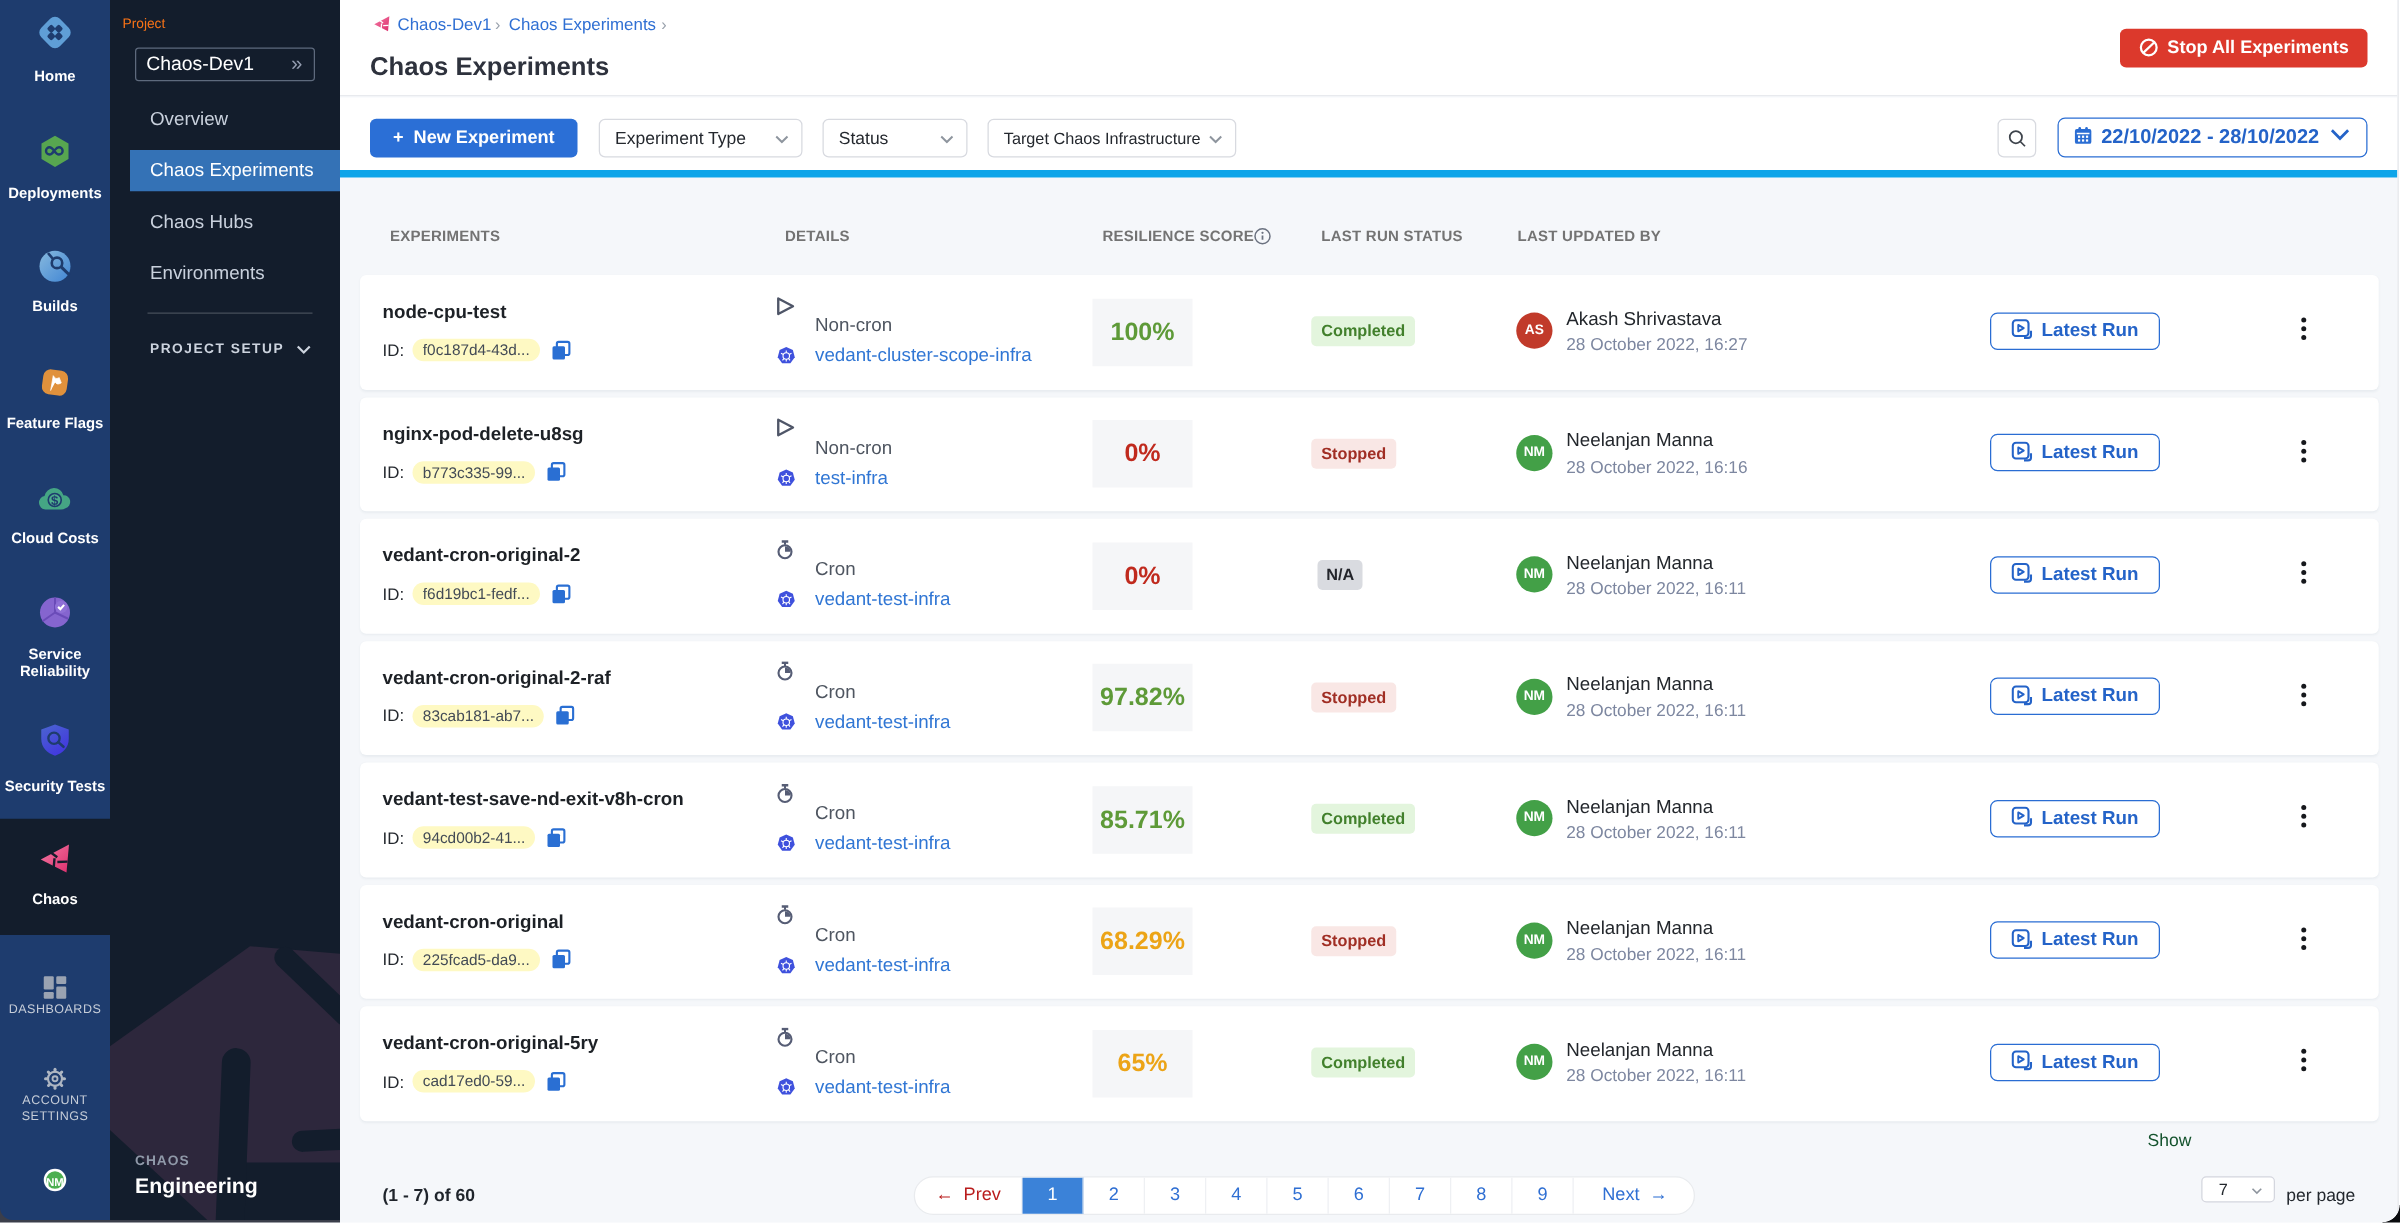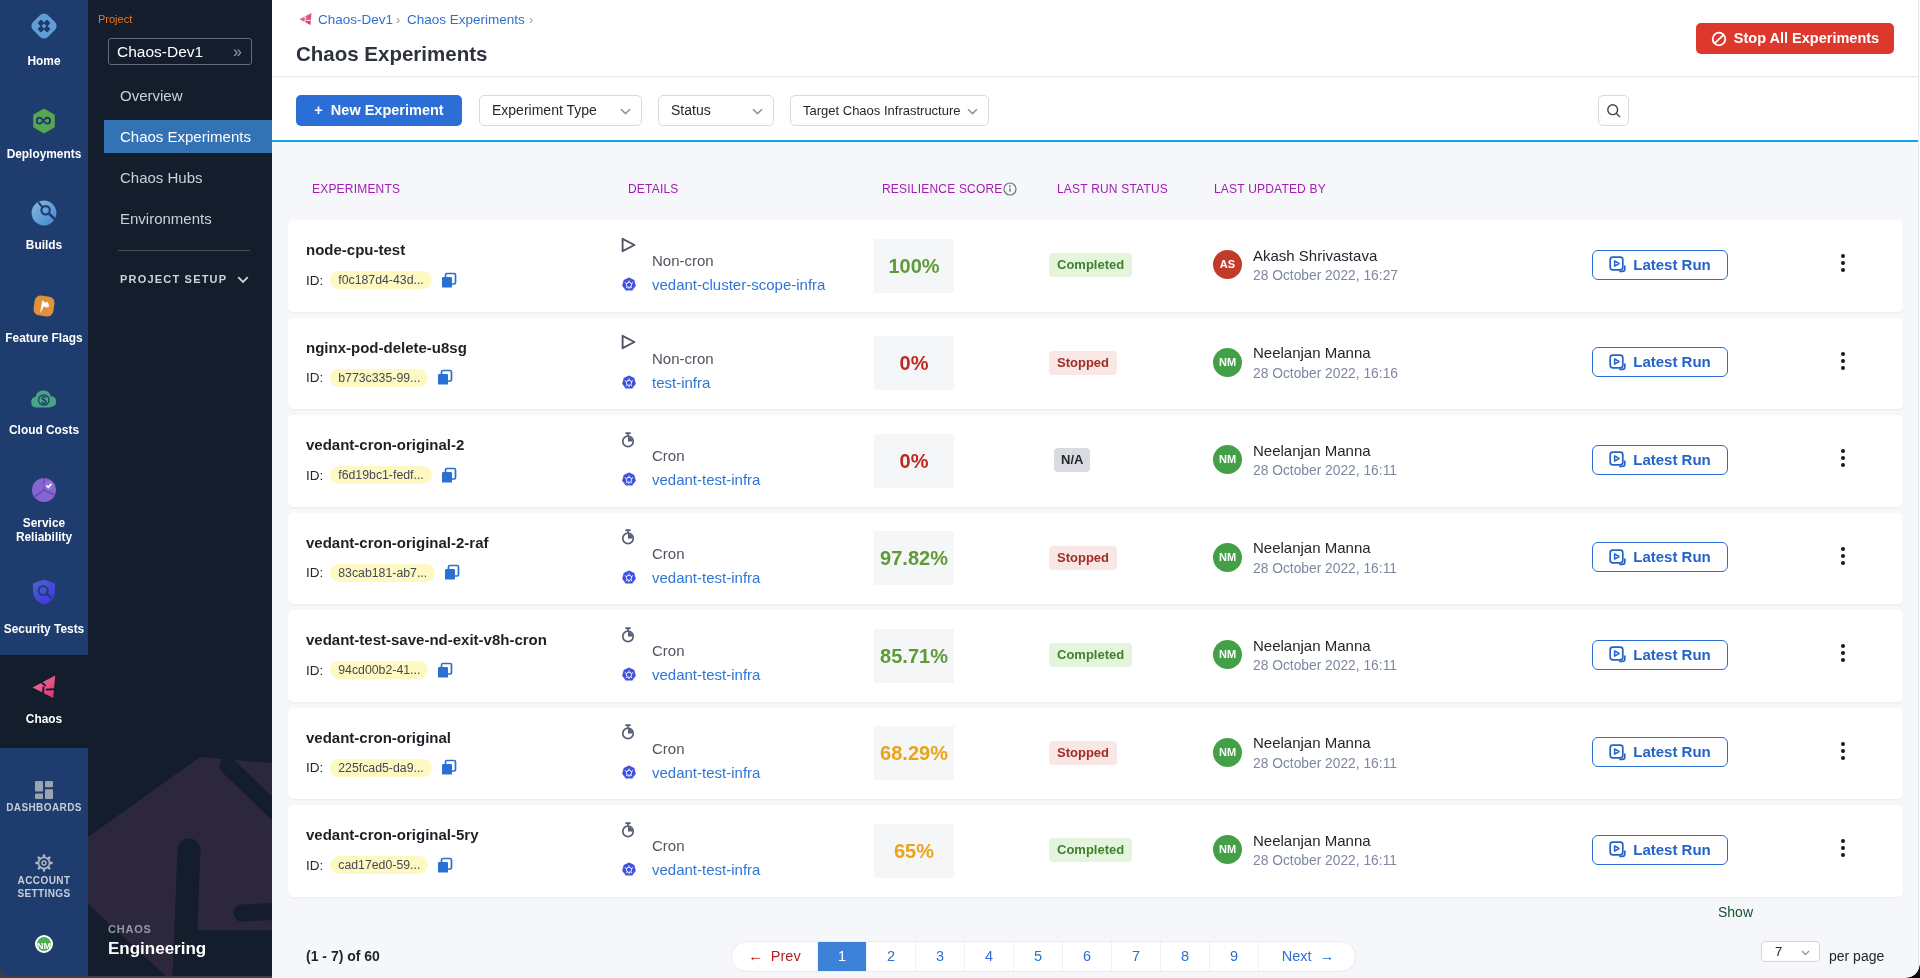--- a/index.html
+++ b/index.html
@@ -2,50 +2,50 @@
 <html><head><meta charset="utf-8"><style>
 *{margin:0;padding:0;box-sizing:border-box}
 html,body{width:1920px;height:978px;overflow:hidden;font-family:"Liberation Sans",sans-serif;background:#fff}
 .abs{position:absolute}
 
 #modbar{position:absolute;left:0;top:0;width:88px;height:976px;background:#1e3c6e;border-radius:0 0 0 10px;z-index:2}
 .mod{position:absolute;left:0;width:88px;text-align:center}
 .mod .lbl{color:#fff;font-size:11.9px;font-weight:bold;line-height:13.5px;margin-top:4px}
 .mod svg{display:inline-block}
 #chaosblock{position:absolute;left:0;top:655px;width:88px;height:93px;background:#131d2c}
-.smalllbl{color:#c6cdd8;font-size:10px;font-weight:bold;letter-spacing:.4px;line-height:12.5px}
+.smalllbl{color:#c6cdd8;font-size:10px;font-weight:normal;letter-spacing:.4px;line-height:12.5px}
 
 #projbar{position:absolute;left:88px;top:0;width:184px;height:976px;background:#131d2c;overflow:hidden;z-index:2}
 #projlabel{position:absolute;left:10px;top:13px;font-size:11px;color:#f97316}
 #projsel{position:absolute;left:20px;top:38px;width:144px;height:27px;border:1px solid #5e6a7d;border-radius:3px;color:#fff;font-size:15.5px;line-height:25px;padding-left:8px}
 #projsel .dbl{position:absolute;right:9px;top:0;color:#949db0;font-size:16px}
 .pnav{position:absolute;left:32px;font-size:15px;color:#c9d1dd}
 #pnavactive{position:absolute;left:16px;top:120px;width:168px;height:33px;background:#3472b6}
 #pnavactive span{position:absolute;left:16px;top:8px;font-size:15px;color:#fff}
 #pdivider{position:absolute;left:30px;top:250px;width:132px;border-top:1px solid rgba(255,255,255,.22)}
 #psetup{position:absolute;left:32px;top:273px;font-size:11px;font-weight:bold;letter-spacing:1.2px;color:#ccd3de}
 #bot1{position:absolute;left:20px;top:923px;font-size:11px;letter-spacing:.8px;color:#9099a9;font-weight:bold}
 #bot2{position:absolute;left:20px;top:939px;font-size:17px;font-weight:bold;color:#fff}
 
 #main{position:absolute;left:272px;top:0;width:1648px;height:978px;background:#f5f7fa}
 #hdr{position:absolute;left:0;top:0;width:1646px;height:77px;background:#fff;border-bottom:1px solid #e8eaee}
-#tbar{position:absolute;left:0;top:78px;width:1646px;height:64px;background:#fff;border-bottom:2px solid #0ea5e9}
+#tbar{position:absolute;left:0;top:78px;width:1646px;height:64px;background:#fff;border-bottom:6px solid #0ea5e9}
 #rightstrip{position:absolute;left:1646px;top:0;width:2px;height:978px;background:#fff;border-left:1px solid #e3e6ea}
 .crumb{position:absolute;top:12px;font-size:13.5px;color:#2f6fd3}
 .crumbsep{position:absolute;top:12px;font-size:13px;color:#9aa2ad}
 #title{position:absolute;left:24px;top:42px;font-size:20.5px;font-weight:bold;color:#2e323d}
 #stopbtn{position:absolute;left:1424px;top:23px;width:198px;height:31px;background:#dc392c;border-radius:5px;color:#fff;font-size:14.5px;font-weight:bold;text-align:center;line-height:31px}
 #stopbtn svg{vertical-align:-3.5px;margin-right:7px}
 #newbtn{position:absolute;left:24px;top:17px;width:166px;height:31px;background:#2b6fd6;border-radius:5px;color:#fff;font-size:14.5px;font-weight:bold;text-align:center;line-height:30px}
 .dd{position:absolute;top:17px;height:31px;background:#fff;border:1px solid #d8dae0;border-radius:5px;font-size:14px;color:#24282e;line-height:29px;padding-left:12px}
 .dd svg{position:absolute;right:10px;top:12px}
 #searchbox{position:absolute;left:1326px;top:17px;width:31px;height:31px;border:1px solid #d8dae0;border-radius:5px;background:#fff}
 #datebtn{position:absolute;left:1374px;top:16px;width:248px;height:32px;border:1.5px solid #2a6dd3;border-radius:6px;background:#fff;color:#2463c8;font-size:16px;font-weight:bold;line-height:29px;padding-left:12px}
 
-.th{position:absolute;top:182px;font-size:12px;font-weight:normal;color:#a21caf;letter-spacing:.2px}
+.th{position:absolute;top:182px;font-size:12px;font-weight:bold;color:#737373;letter-spacing:.2px}
 .card{position:absolute;left:16px;width:1615px;height:91.5px;background:#fff;border-radius:5px;box-shadow:0 1px 2px rgba(40,60,80,.06)}
 .xname{position:absolute;left:18px;top:21px;font-size:15px;font-weight:bold;color:#1d2126}
 .xidline{position:absolute;left:18px;top:51px;height:18px;font-size:13.5px;color:#24282e;display:flex;align-items:center}
 .xpill{display:inline-block;height:18px;background:#fef9c3;border-radius:9px;font-size:12.3px;color:#424a55;line-height:18px;padding:0 8px;margin-left:7px}
 .xcopy{margin-left:9px}
 .dic1{position:absolute;left:333px;top:16.5px}
 .dtxt1{position:absolute;left:364px;top:32px;font-size:15px;color:#4e5560}
 .dic2{position:absolute;left:333px;top:57px}
 .dtxt2{position:absolute;left:364px;top:56px;font-size:15px;color:#3076d4}
 .score{position:absolute;left:586px;top:18.5px;width:80px;height:54px;background:#f5f6f8;text-align:center;font-size:20px;font-weight:bold;line-height:54px}
@@ -261,20 +261,36 @@
         </svg></div>
     <div class="dd" style="left:518px;width:199px;font-size:13px">Target Chaos Infrastructure<svg width="11" height="7" viewBox="0 0 11 7">
           <path d="M1 1.2 L5.5 5.6 L10 1.2" fill="none" stroke="#8e959e" stroke-width="1.6"></path>
         </svg></div>
     <div id="searchbox">
         <svg style="position:absolute;left:7px;top:7px" width="16" height="16" viewBox="0 0 16 16">
           <circle cx="6.7" cy="6.7" r="4.9" fill="none" stroke="#3e444c" stroke-width="1.4"></circle>
           <path d="M10.4 10.4 L14 14" stroke="#3e444c" stroke-width="1.4"></path>
         </svg>
       </div>
+    <div id="datebtn"><svg width="15" height="15" viewBox="0 0 16 16" style="vertical-align:-2px;margin-right:7px">
+          <rect x="1" y="2.4" width="14" height="12.6" rx="1.6" fill="#2a6dd3"></rect>
+          <rect x="4" y="0.6" width="2.2" height="3.4" rx="1" fill="#2a6dd3"></rect>
+          <rect x="9.8" y="0.6" width="2.2" height="3.4" rx="1" fill="#2a6dd3"></rect>
+          <path d="M2.6 6.2 h10.8" stroke="#fff" stroke-width="1.1"></path>
+          <g fill="#fff">
+            <rect x="3.6" y="8" width="1.9" height="1.9"></rect>
+            <rect x="7" y="8" width="1.9" height="1.9"></rect>
+            <rect x="10.4" y="8" width="1.9" height="1.9"></rect>
+            <rect x="3.6" y="11.2" width="1.9" height="1.9"></rect>
+            <rect x="7" y="11.2" width="1.9" height="1.9"></rect>
+            <rect x="10.4" y="11.2" width="1.9" height="1.9"></rect>
+          </g>
+        </svg>22/10/2022 - 28/10/2022<svg width="16" height="10" viewBox="0 0 16 10" style="margin-left:9px;vertical-align:1px">
+          <path d="M1.5 1.2 L8 7.8 L14.5 1.2" fill="none" stroke="#2463c8" stroke-width="2.2"></path>
+        </svg></div>
   </div>
   <div id="rightstrip"></div>
   <div class="th" style="left:40px">EXPERIMENTS</div>
   <div class="th" style="left:356px">DETAILS</div>
   <div class="th" style="left:610px">RESILIENCE SCORE</div>
   <svg class="abs" style="left:731px;top:182px" width="14" height="14" viewBox="0 0 14 14">
       <circle cx="7" cy="7" r="6" fill="none" stroke="#6b7280" stroke-width="1.2"></circle>
       <path d="M7 6.3 v3.5" stroke="#6b7280" stroke-width="1.4"></path>
       <circle cx="7" cy="4.2" r="0.9" fill="#6b7280"></circle>
     </svg>

